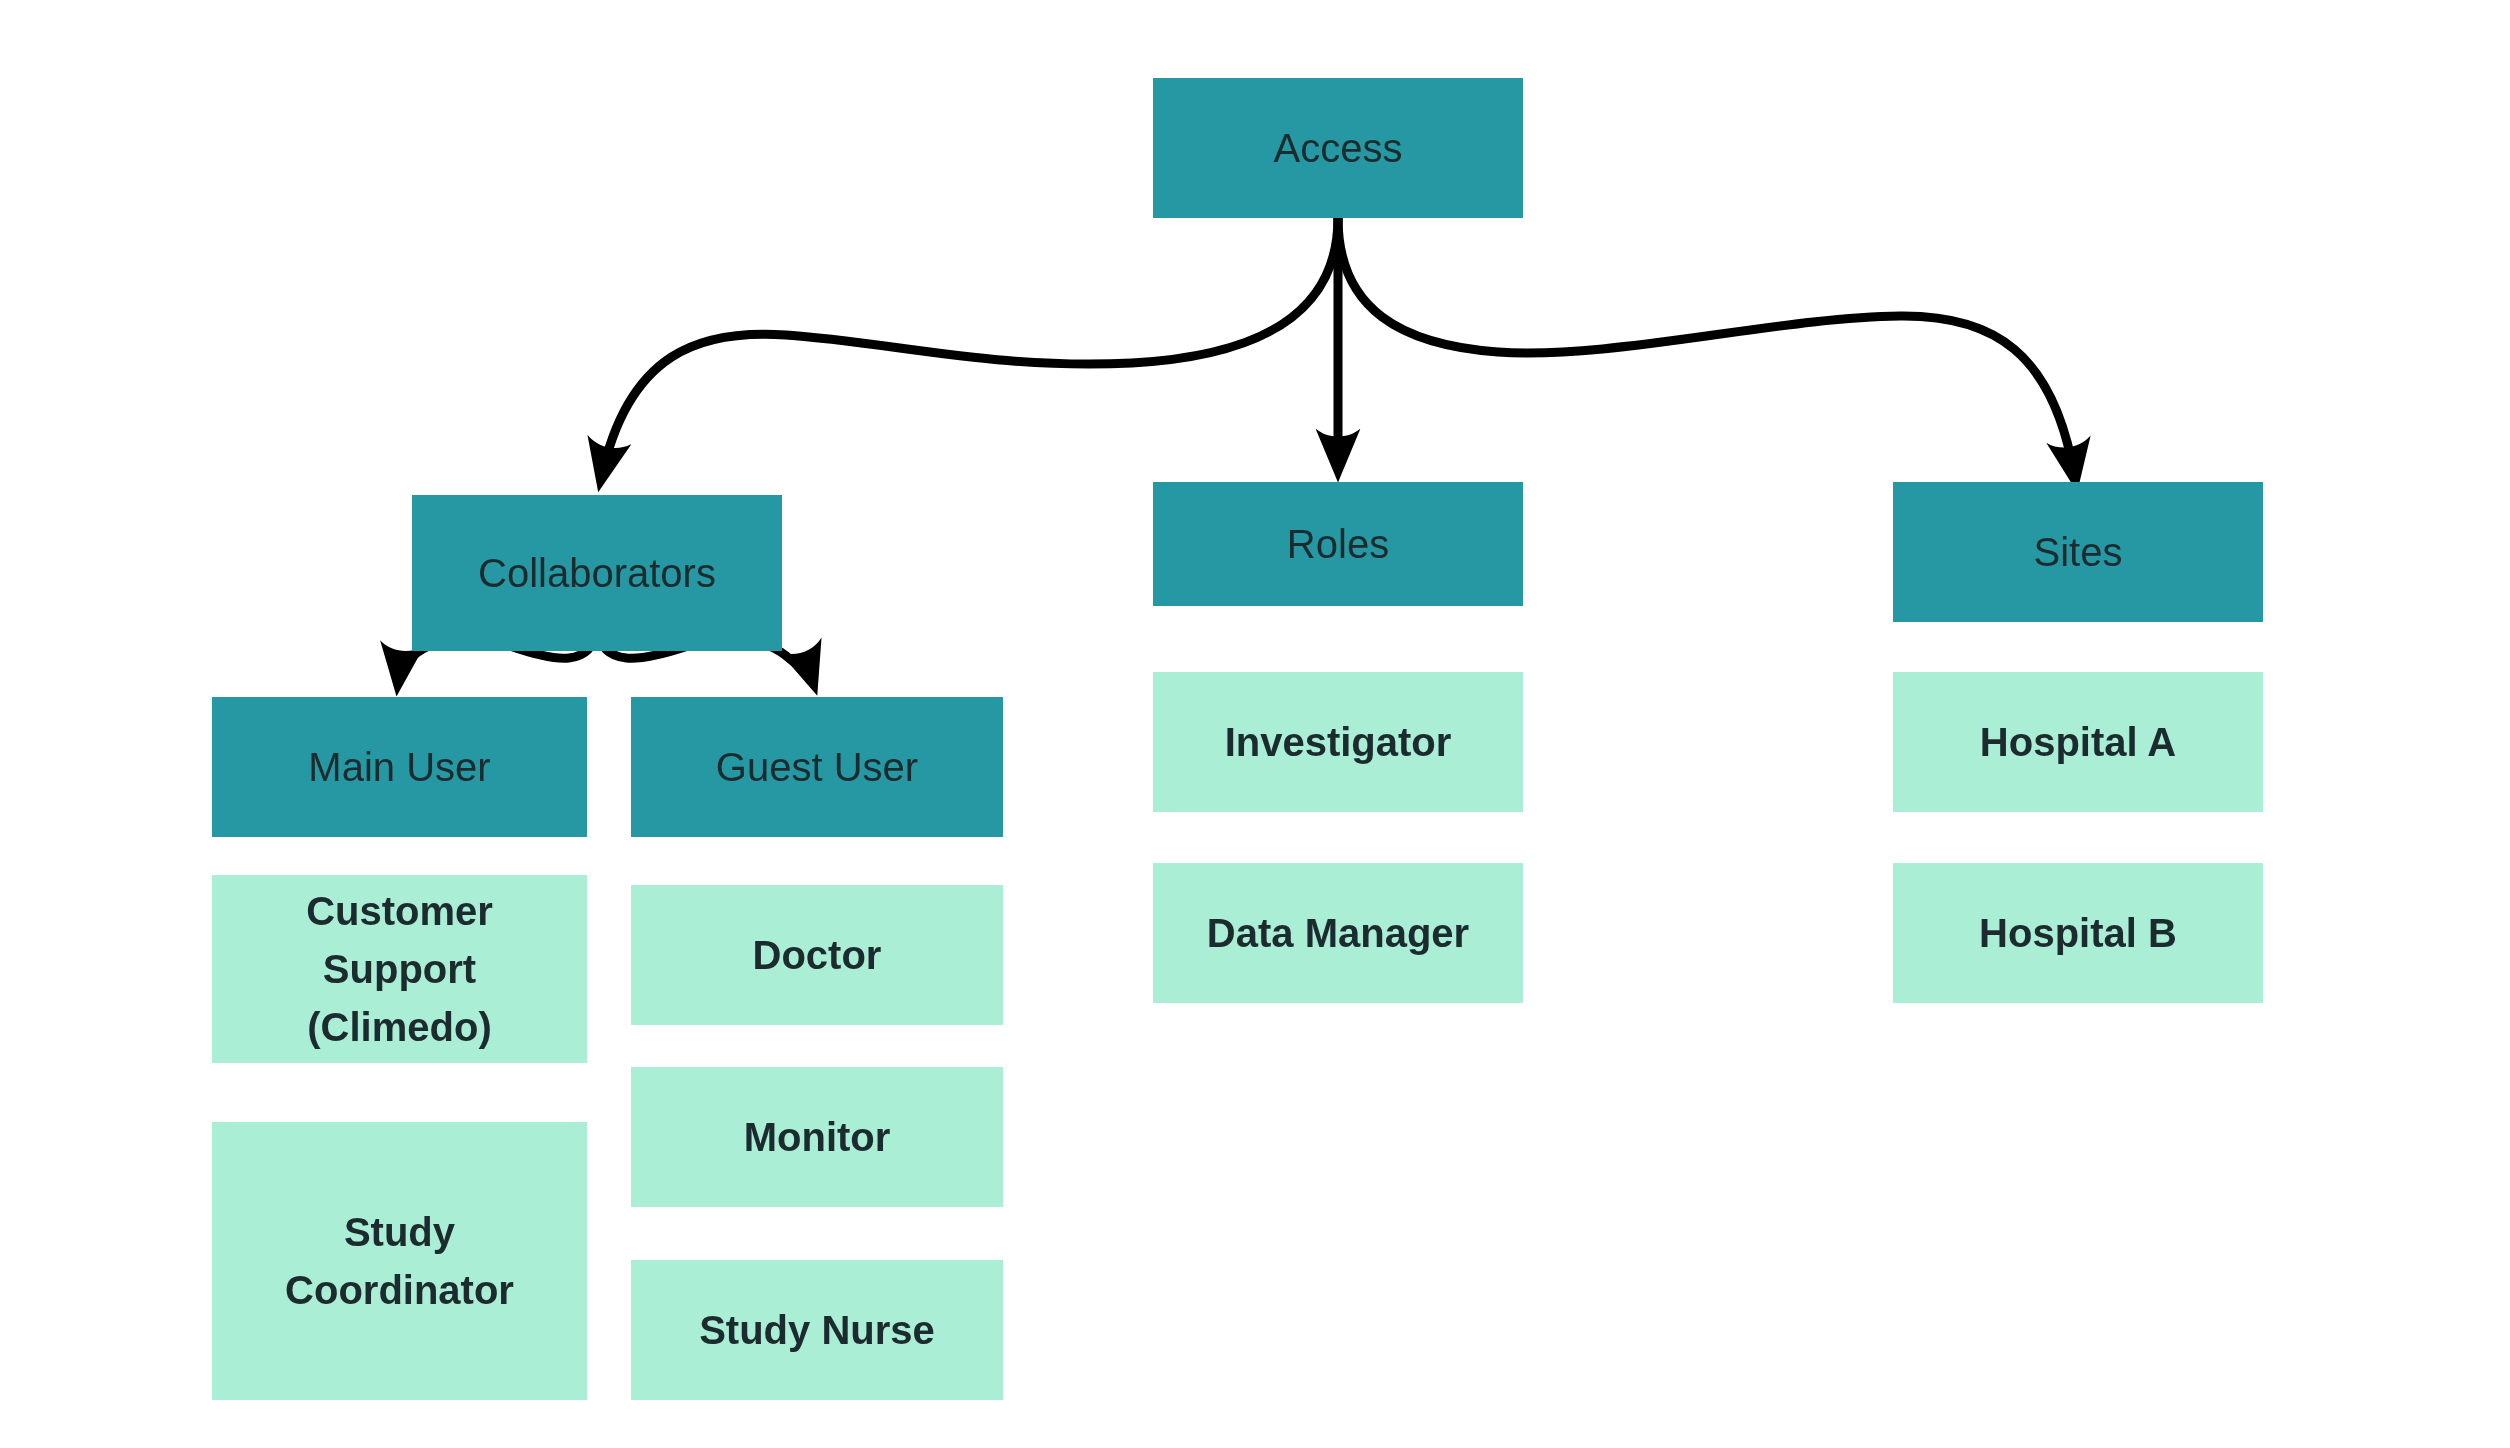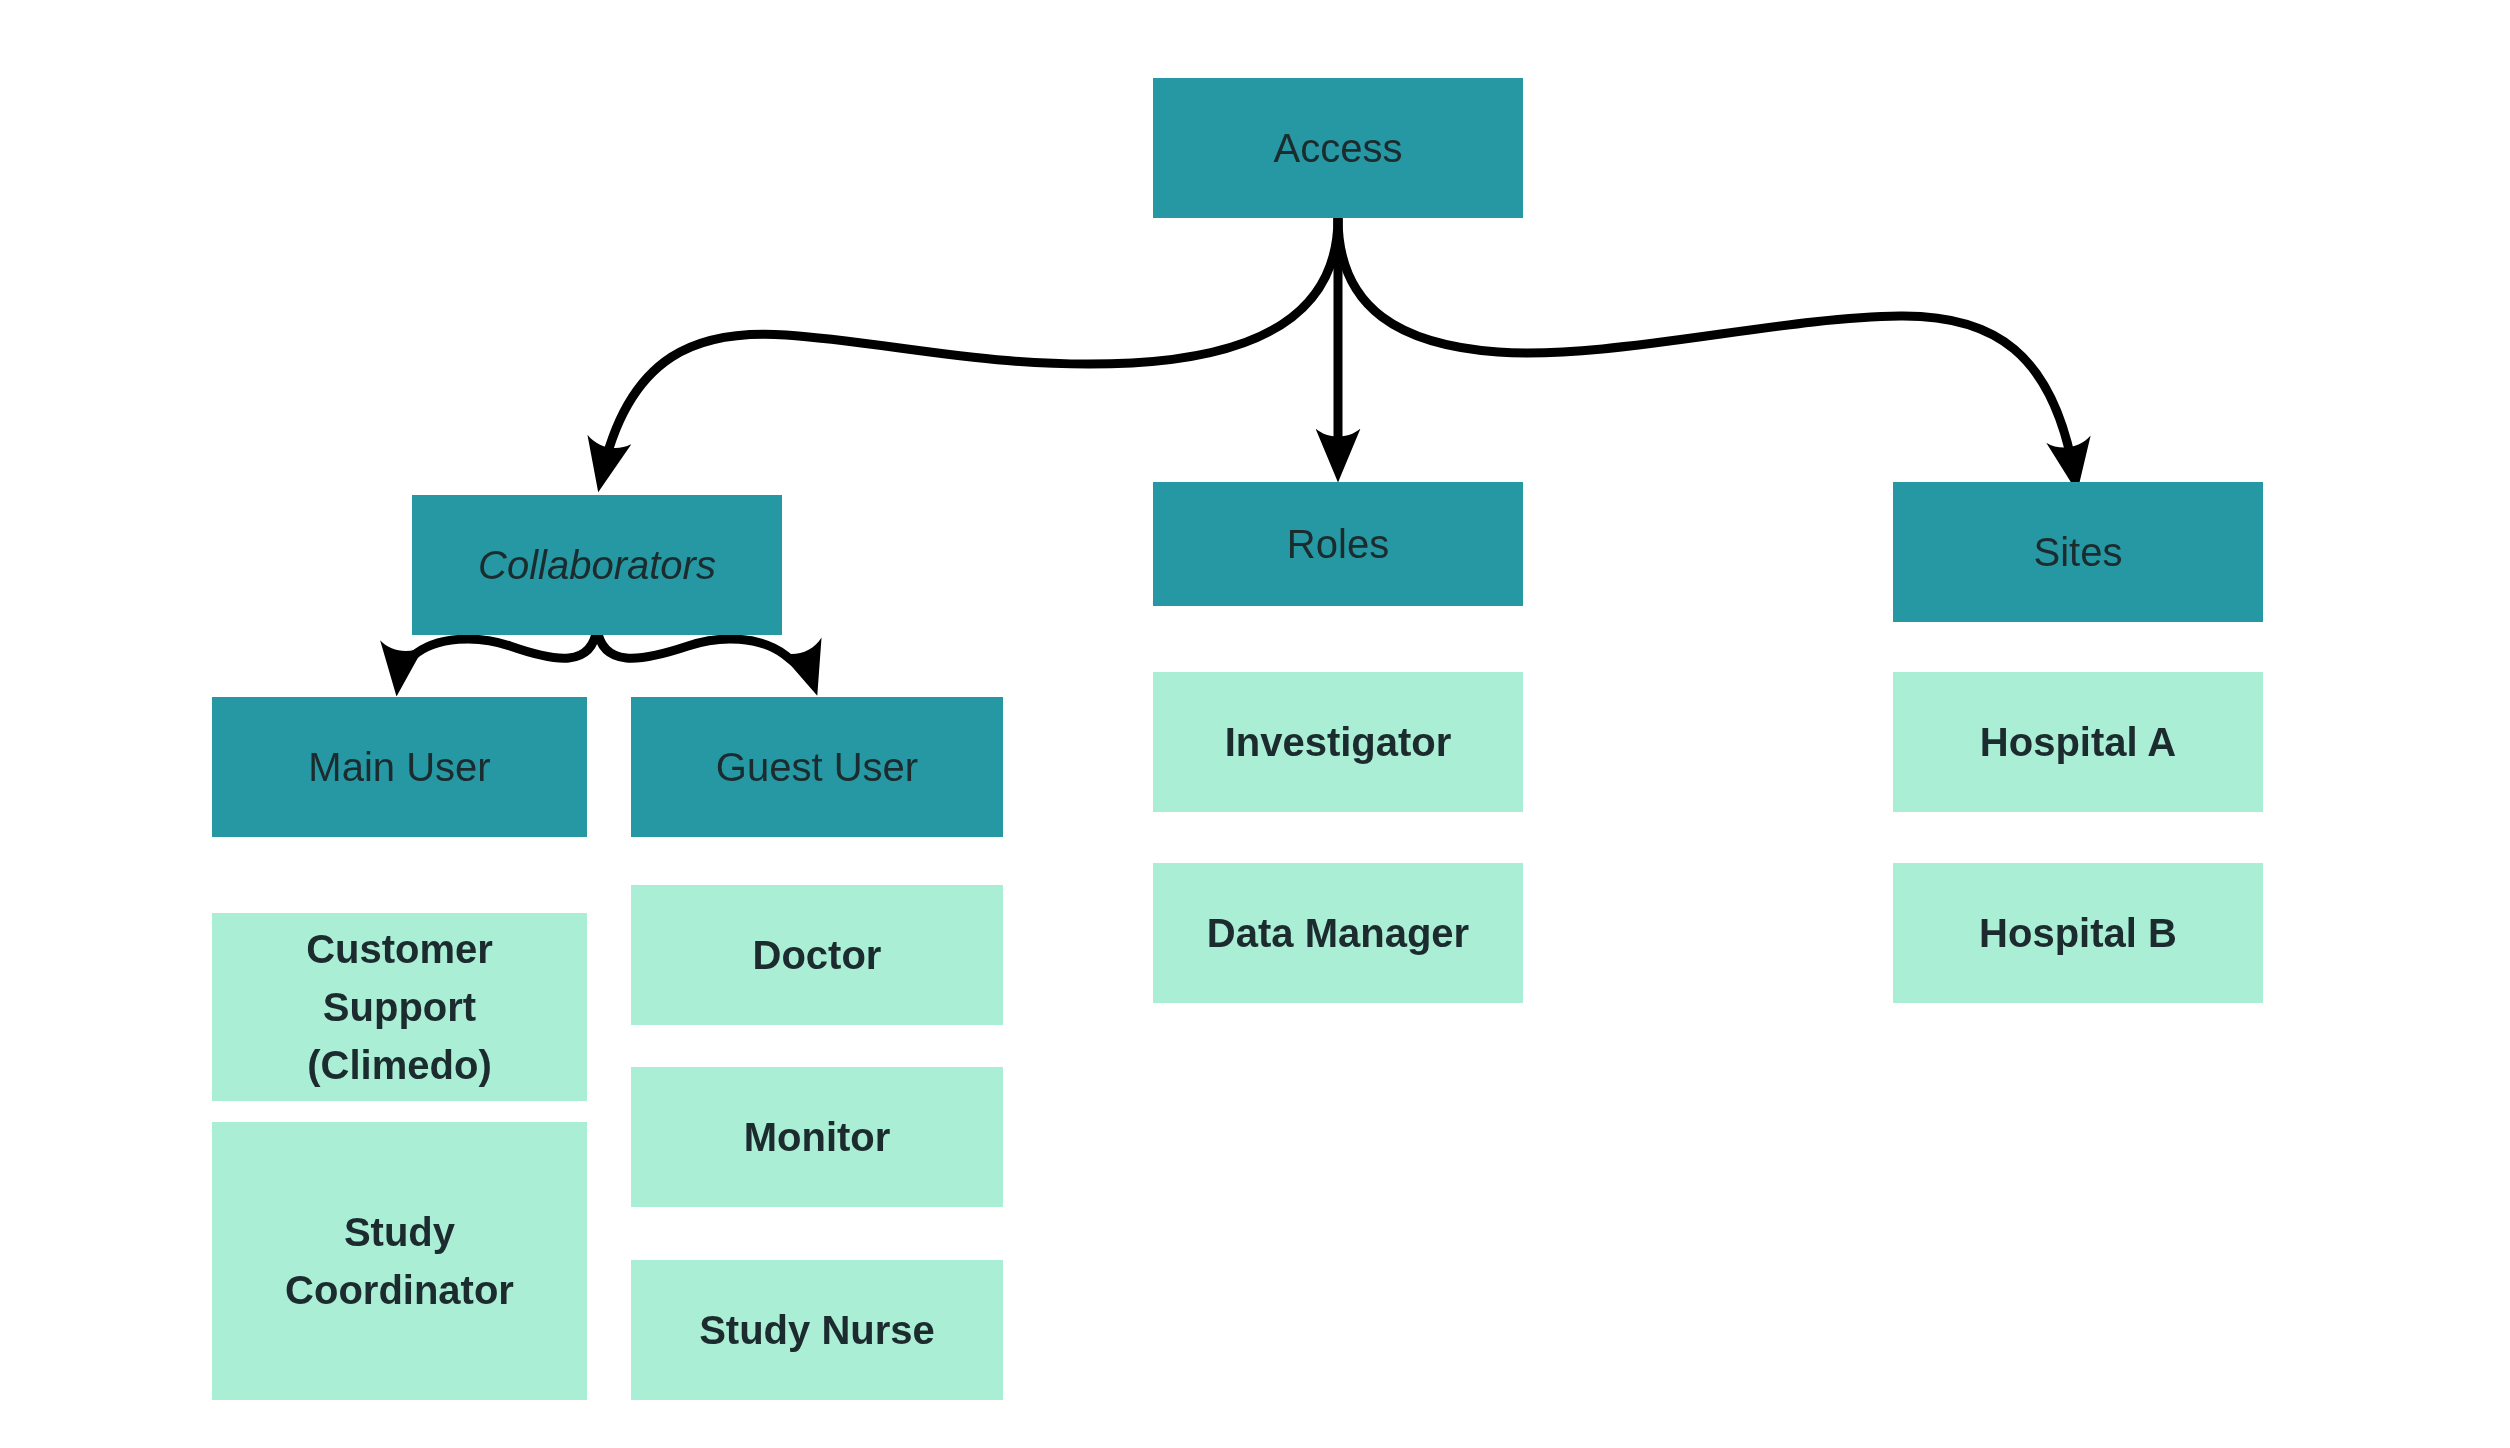--- a/index.html
+++ b/index.html
@@ -53,36 +53,36 @@
         <path d="M 1338 218 L 1338 469" class="edge" marker-end="url(#arrow-head)"></path>
         <path d="M 1338 218 C 1338 310, 1402 345, 1498 352 C 1612 360, 1780 317, 1900 316 C 1992 315, 2054 351, 2075 479" class="edge" marker-end="url(#arrow-head)"></path>
         <path d="M 597 628 C 592 668, 556 662, 510 646 C 478 635, 436 636, 413 656 C 402 666, 399 674, 398 683" class="edge" marker-end="url(#arrow-head)"></path>
         <path d="M 597 628 C 602 668, 640 662, 688 646 C 720 635, 760 636, 785 655 C 800 667, 810 674, 813 683" class="edge" marker-end="url(#arrow-head)"></path>
       </g>
   </svg>
   <div id="node-layer">
       <div class="node primary" style="left: 1153px; top: 78px; width: 370px; height: 140px;">
         <div>Access</div>
       </div>
-      <div class="node primary" style="left: 412px; top: 495px; width: 370px; height: 140px; font-style: italic;">
+      <div class="node primary" style="left: 412px; top: 495px; width: 370px; height: 156px;">
         <div>Collaborators</div>
       </div>
       <div class="node primary" style="left: 1153px; top: 482px; width: 370px; height: 124px;">
         <div>Roles</div>
       </div>
       <div class="node primary" style="left: 1893px; top: 482px; width: 370px; height: 140px;">
         <div>Sites</div>
       </div>
       <div class="node primary" style="left: 212px; top: 697px; width: 375px; height: 140px;">
         <div>Main User</div>
       </div>
       <div class="node primary" style="left: 631px; top: 697px; width: 372px; height: 140px;">
         <div>Guest User</div>
       </div>
-      <div class="node secondary" style="left: 212px; top: 875px; width: 375px; height: 188px; margin-top: 38px;">
+      <div class="node secondary" style="left: 212px; top: 875px; width: 375px; height: 188px;">
         <div>Customer</div>
         <div>Support</div>
         <div>(Climedo)</div>
       </div>
       <div class="node secondary" style="left: 212px; top: 1122px; width: 375px; height: 278px;">
         <div>Study</div>
         <div>Coordinator</div>
       </div>
       <div class="node secondary" style="left: 631px; top: 873px; width: 372px; height: 140px; margin-top: 12px;">
         <div>Doctor</div>

